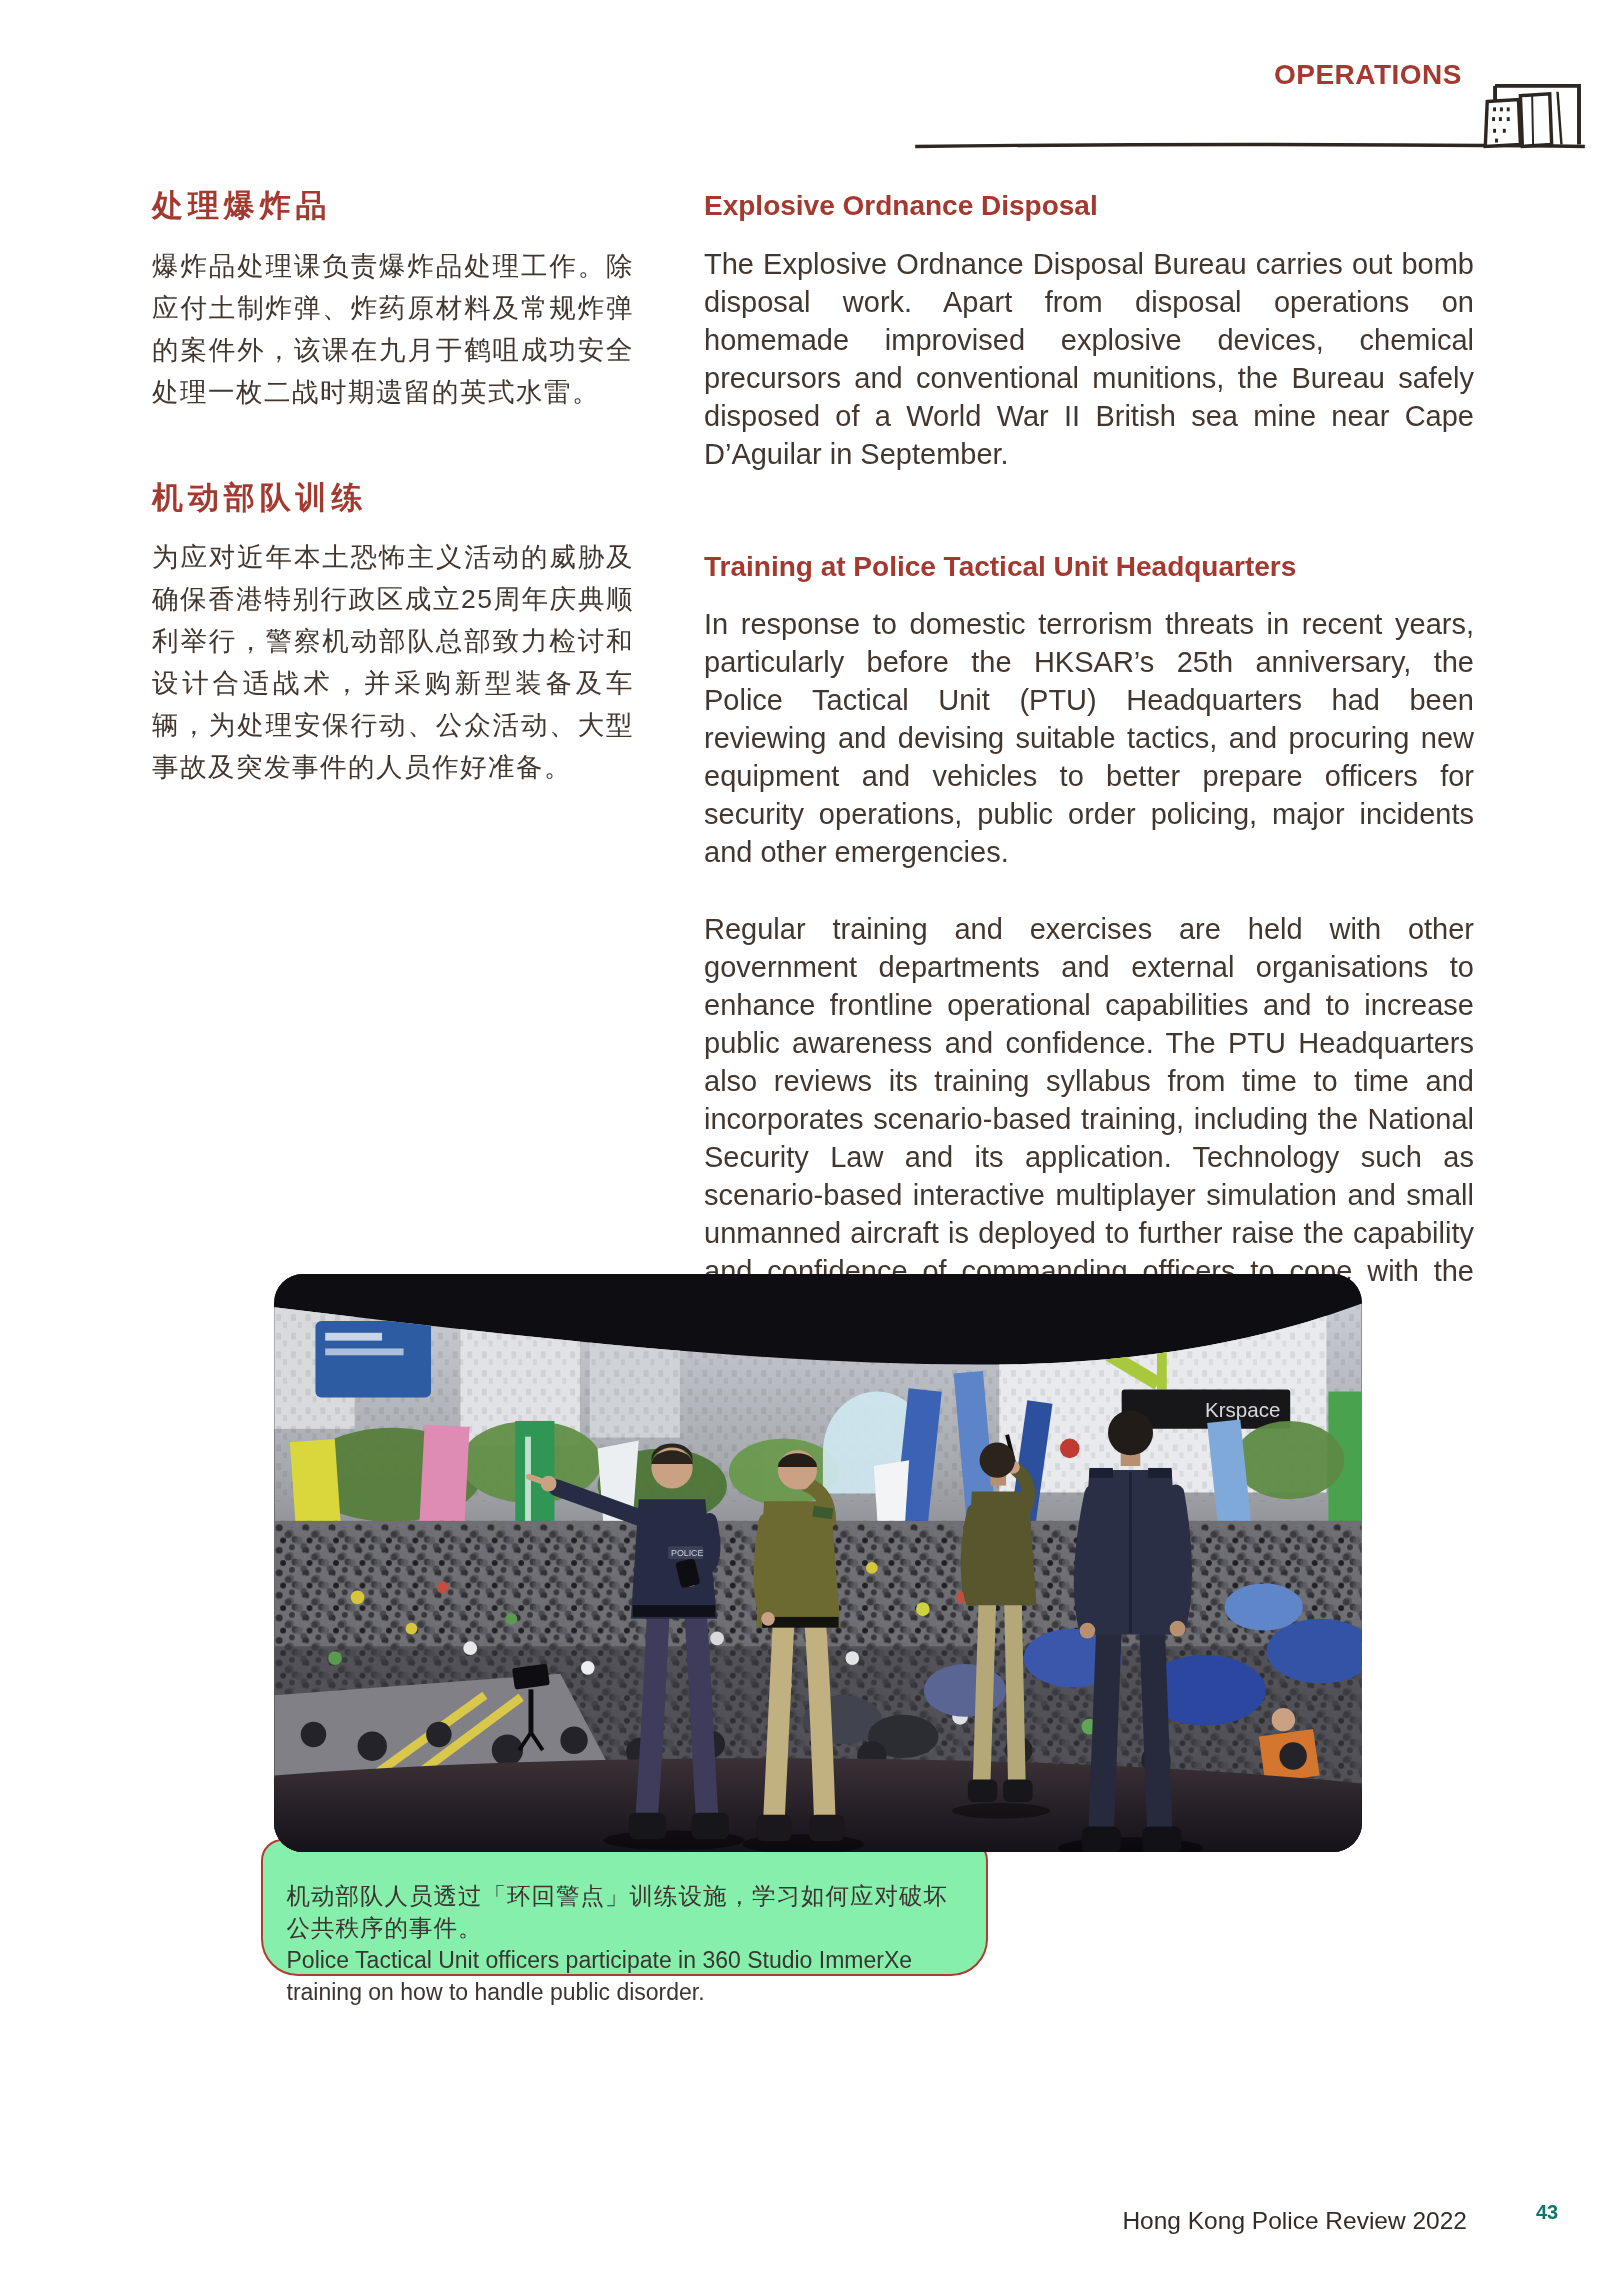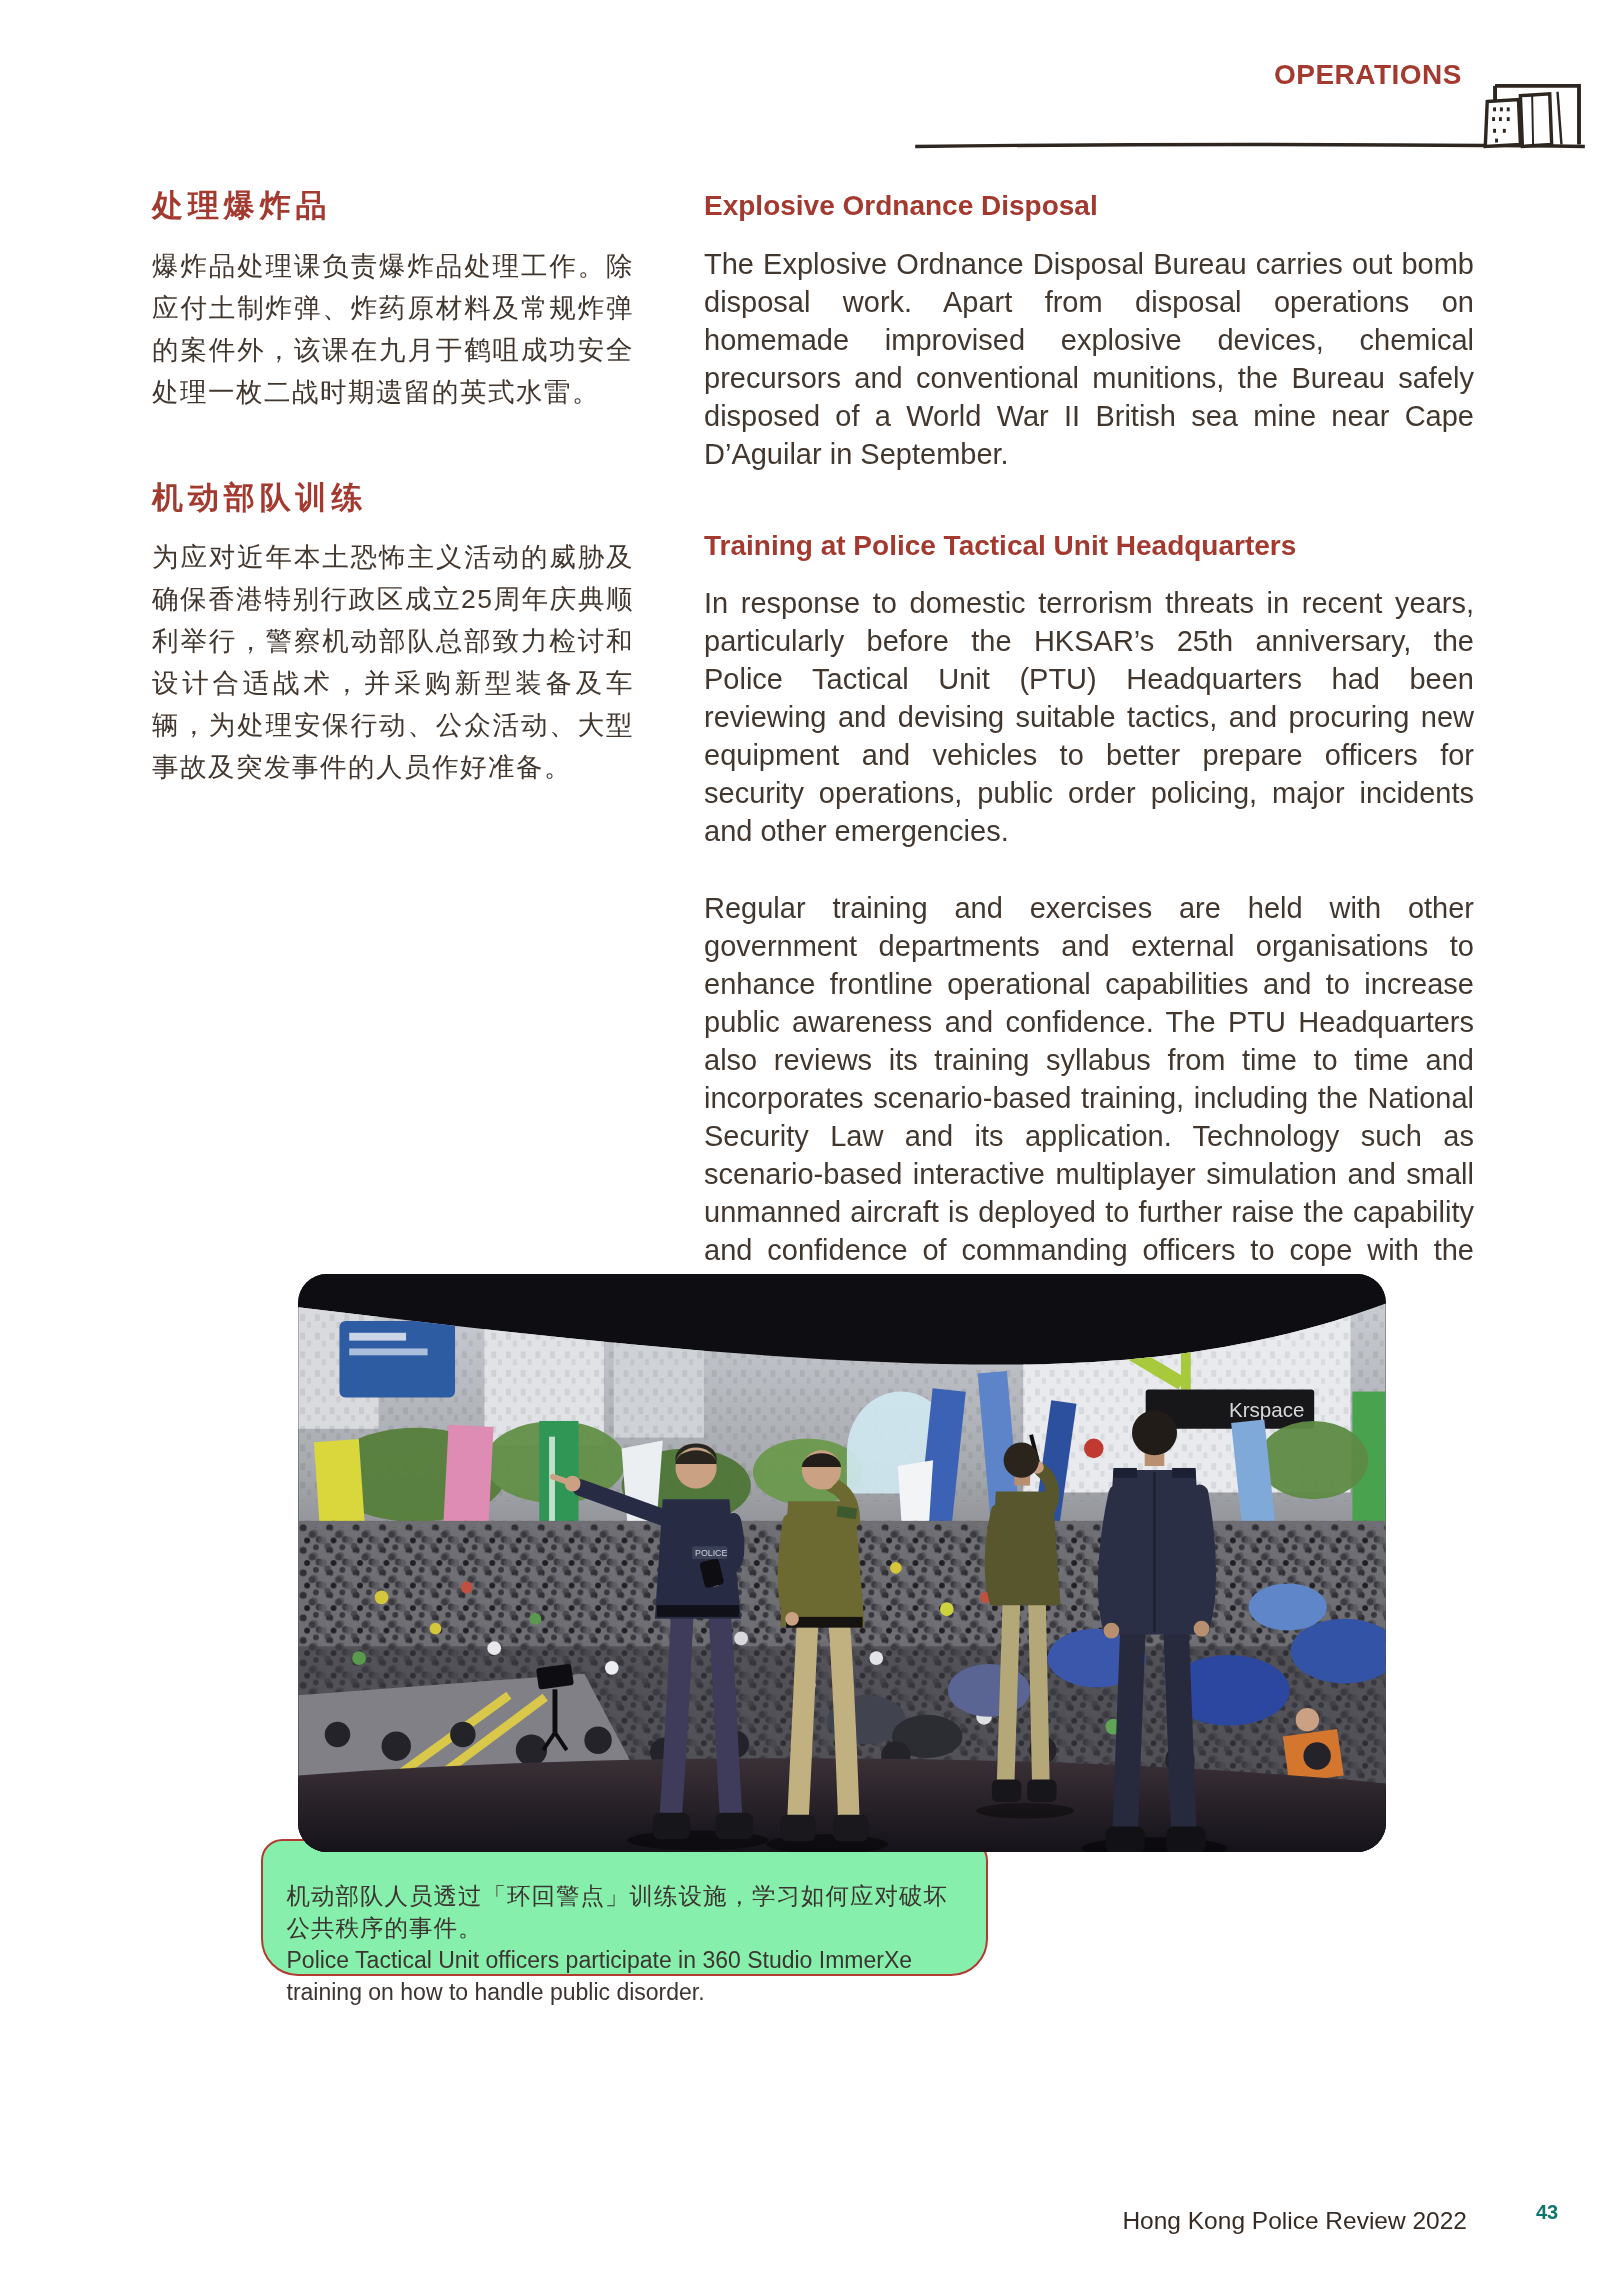--- a/index.html
+++ b/index.html
@@ -28,34 +28,34 @@
   }
   .p-zh{
     font-size:26.5px;line-height:42px;letter-spacing:1.5px;
     text-align:justify;text-align-last:left;margin:0;color:#42372f;
   }
   .p-en{
     font-size:29px;line-height:38px;
     text-align:justify;text-align-last:left;margin:0;color:#42372f;
   }
   .gap-h2-zh{margin-top:65px;}
-  .gap-h2-en{margin-top:53px;}
+  .gap-h2-en{margin-top:74px;}
   .gap-p{margin-top:39px;}
   
   .caption-box{
     position:absolute;left:261px;top:1839px;width:727px;height:137px;
     background:#86efac;border:2.5px solid #B23A31;
     border-radius:21.6px 21.6px 37px 37px;z-index:1;box-sizing:border-box;
     padding:39px 25.5px 0 23.5px;
   }
   .cap-zh{font-size:23.5px;line-height:32px;color:#3c3430;letter-spacing:1px;}
   .cap-en{font-size:23px;line-height:32px;color:#3c3430;}
   .photo{
     position:absolute;left:274px;top:1274px;width:1088px;height:578px;
-    border-radius:29px;overflow:hidden;z-index:2;background:#0e0d11;margin-left:24px;
+    border-radius:29px;overflow:hidden;z-index:2;background:#0e0d11;
   }
   .photo svg{display:block;}
   
   .footer-text{
     position:absolute;top:2207px;right:154px;
     font-size:24.5px;color:#352b24;
   }
   .page-num{
     position:absolute;top:2201px;left:1536px;
     font-size:20px;font-weight:bold;color:#0f766e;

